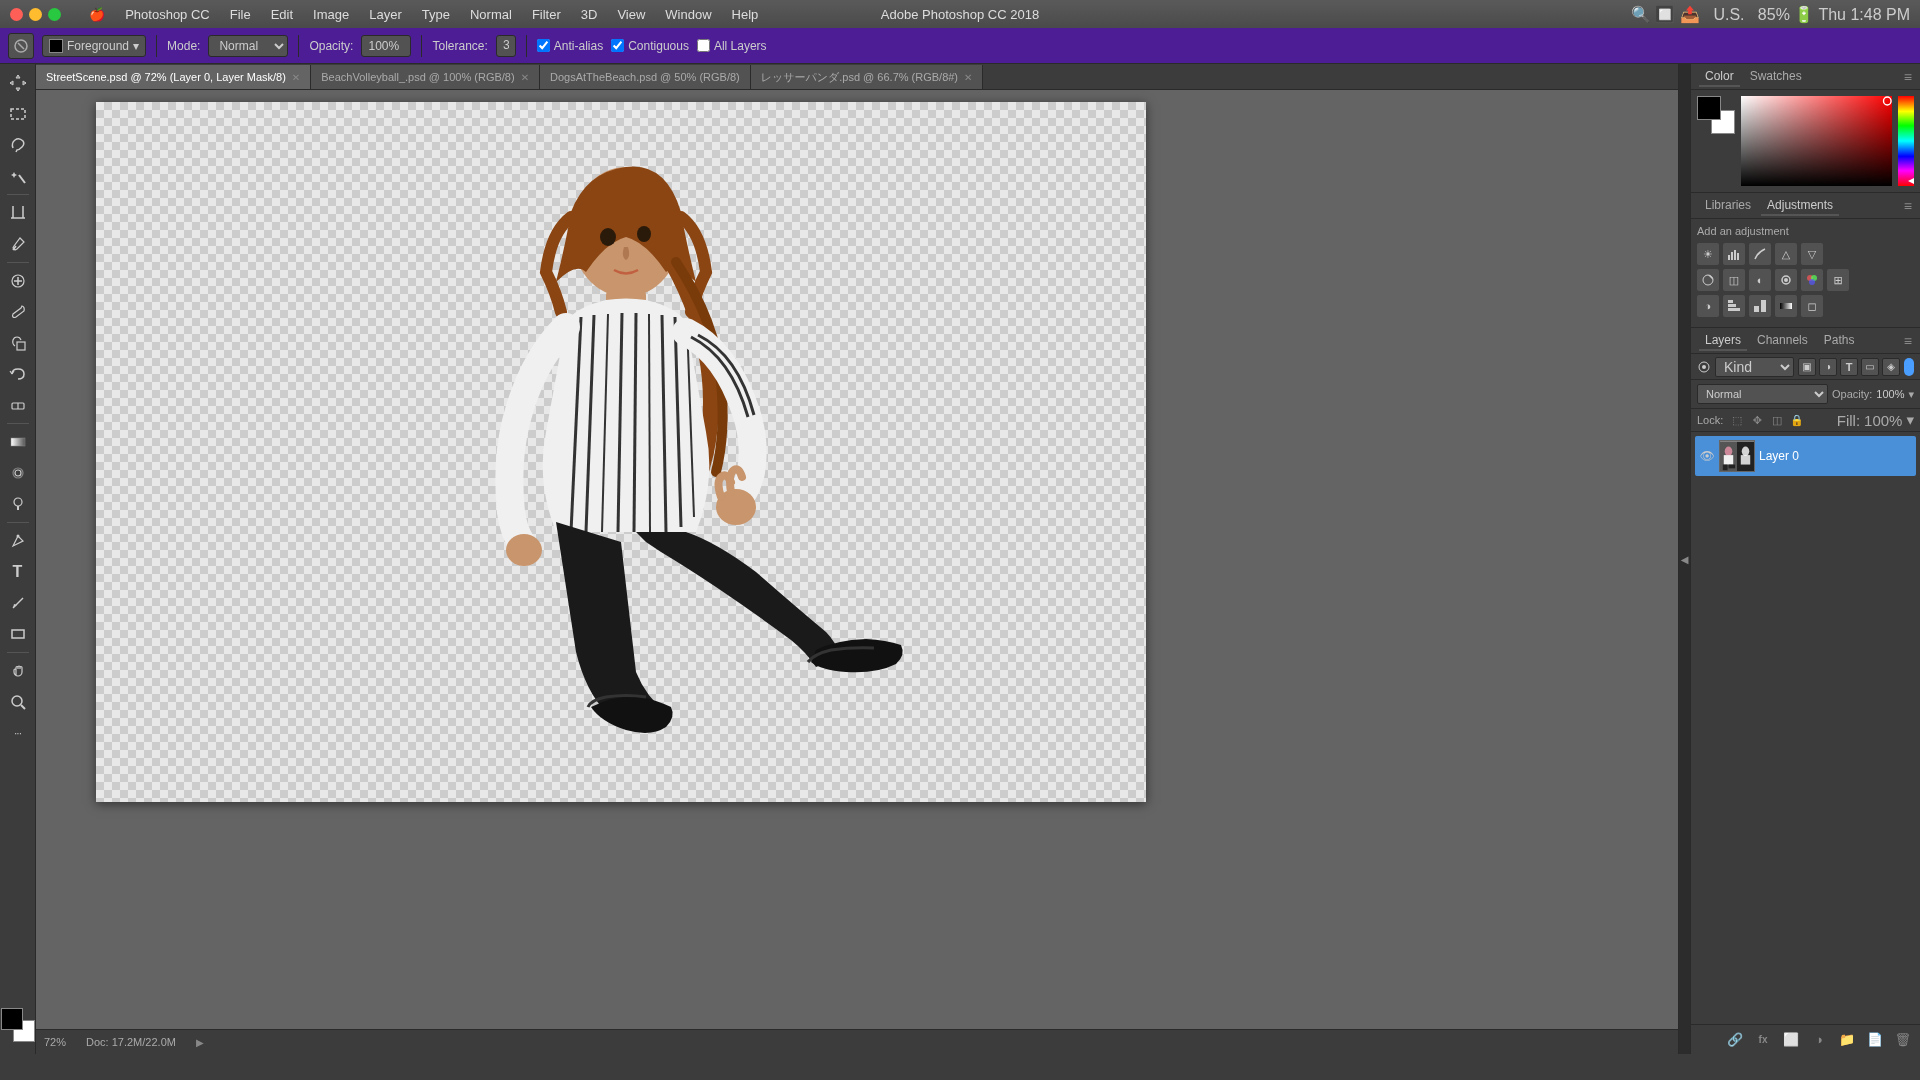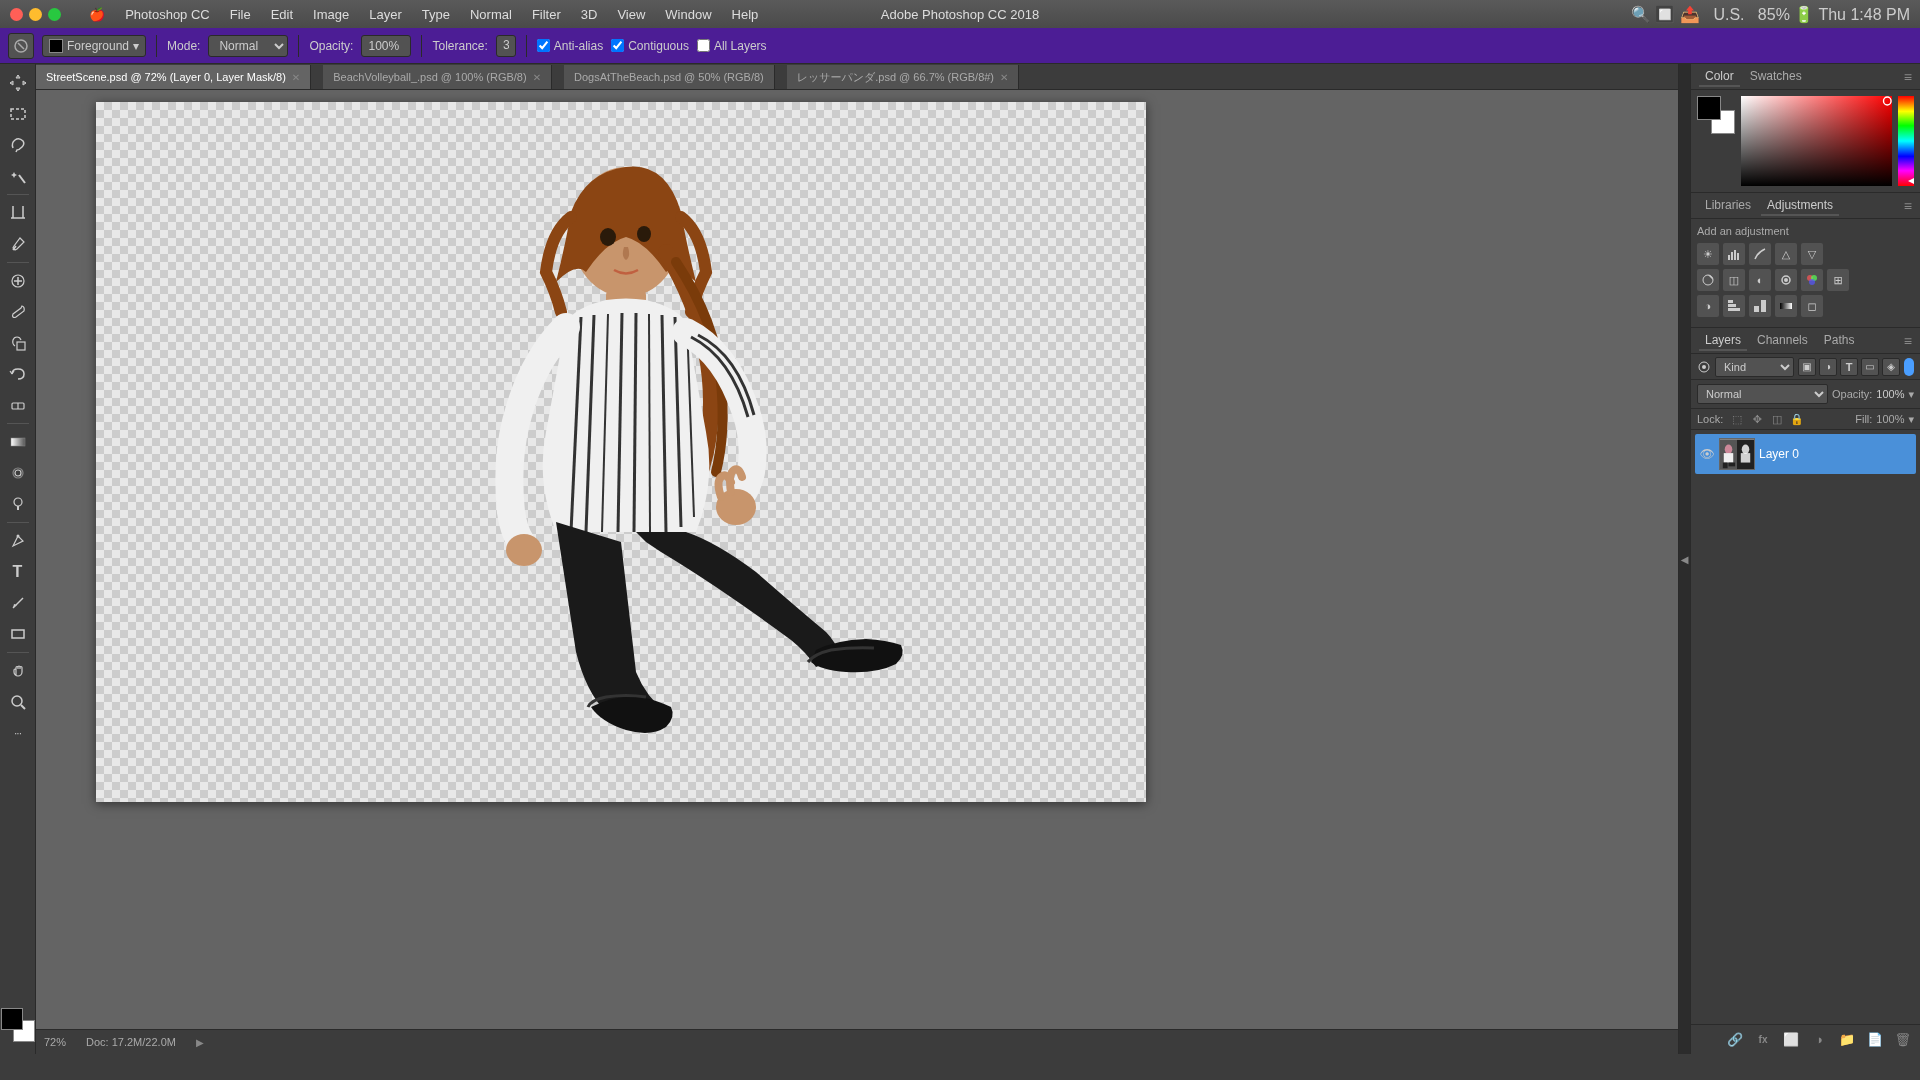--- a/index.html
+++ b/index.html
@@ -105,21 +105,21 @@
       display: flex;
       flex-direction: column;
       overflow: hidden;
     }
     .tabs-bar {
       height: 26px;
       background: #3c3c3c;
       display: flex;
       align-items: flex-end;
       border-bottom: 1px solid #2a2a2a;
-      gap: 12px;
+      gap: 0;
     }
     .tab {
       height: 24px;
       padding: 0 10px;
       display: flex;
       align-items: center;
       gap: 6px;
       background: #525252;
       border-right: 1px solid #2a2a2a;
       font-size: 11px;
@@ -215,34 +215,34 @@
     .adj-panel { padding: 6px; }
     .adj-title { font-size: 11px; color: #aaa; margin-bottom: 6px; }
     .adj-icons-row { display: flex; flex-wrap: wrap; gap: 4px; margin-bottom: 4px; }
     .adj-icon { width: 22px; height: 22px; background: #525252; border-radius: 2px; display: flex; align-items: center; justify-content: center; font-size: 11px; color: #ccc; cursor: pointer; }
 
     
     .layers-panel { flex: 1; display: flex; flex-direction: column; overflow: hidden; }
     .layers-content { flex: 1; overflow: hidden; padding: 4px; }
     .layers-toolbar { height: 26px; display: flex; align-items: center; gap: 4px; padding: 0 6px; border-bottom: 1px solid #2a2a2a; }
     .layers-filter { display: flex; align-items: center; gap: 4px; width: 100%; }
-    .kind-select { background: #525252; border: 1px solid #2a2a2a; color: #ccc; font-size: 11px; height: 20px; border-radius: 2px; padding: 0 4px; flex: 1; }
+    .kind-select { background: #525252; border: 1px solid #2a2a2a; color: #ccc; font-size: 14px; height: 20px; border-radius: 2px; padding: 0 4px; flex: 1; }
     .filter-icons { display: flex; gap: 3px; }
     .filter-icon { width: 18px; height: 18px; background: #525252; border: 1px solid #2a2a2a; border-radius: 2px; display: flex; align-items: center; justify-content: center; font-size: 10px; color: #ccc; cursor: pointer; }
     .layer-toggle { width: 10px; height: 18px; background: #4a9eff; border-radius: 8px; margin-left: auto; }
 
     .blend-row { display: flex; align-items: center; gap: 4px; padding: 4px 6px; border-bottom: 1px solid #2a2a2a; }
     .blend-select { background: #525252; border: 1px solid #2a2a2a; color: #ccc; font-size: 11px; height: 20px; border-radius: 2px; padding: 0 4px; flex: 1; }
     .opacity-row { display: flex; align-items: center; gap: 4px; font-size: 11px; color: #aaa; }
     .opacity-val { color: #ccc; }
 
     .lock-row { display: flex; align-items: center; gap: 6px; padding: 2px 6px; border-bottom: 1px solid #2a2a2a; font-size: 11px; color: #aaa; }
     .lock-icons { display: flex; gap: 4px; }
     .lock-icon { width: 16px; height: 16px; display: flex; align-items: center; justify-content: center; font-size: 11px; color: #888; cursor: pointer; }
-    .fill-row { display: flex; align-items: center; gap: 4px; font-size: 11px; color: #aaa; margin-left: auto; }
+    .fill-row { display: flex; align-items: center; gap: 4px; font-size: 15px; color: #aaa; margin-left: auto; }
 
     .layer-row {
       display: flex;
       align-items: center;
       height: 40px;
       padding: 0 4px;
       gap: 4px;
       background: #4a90d9;
       border-radius: 2px;
       cursor: pointer;

